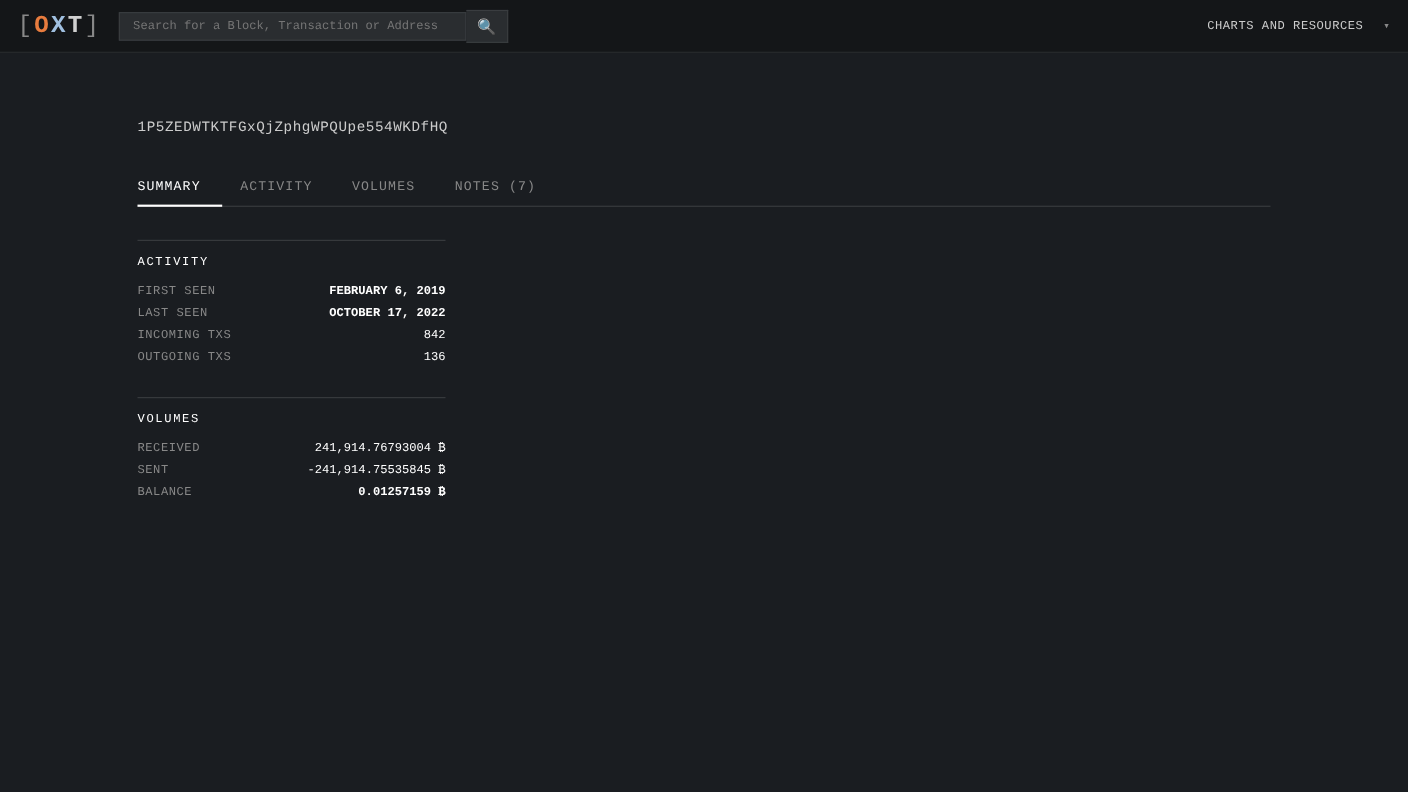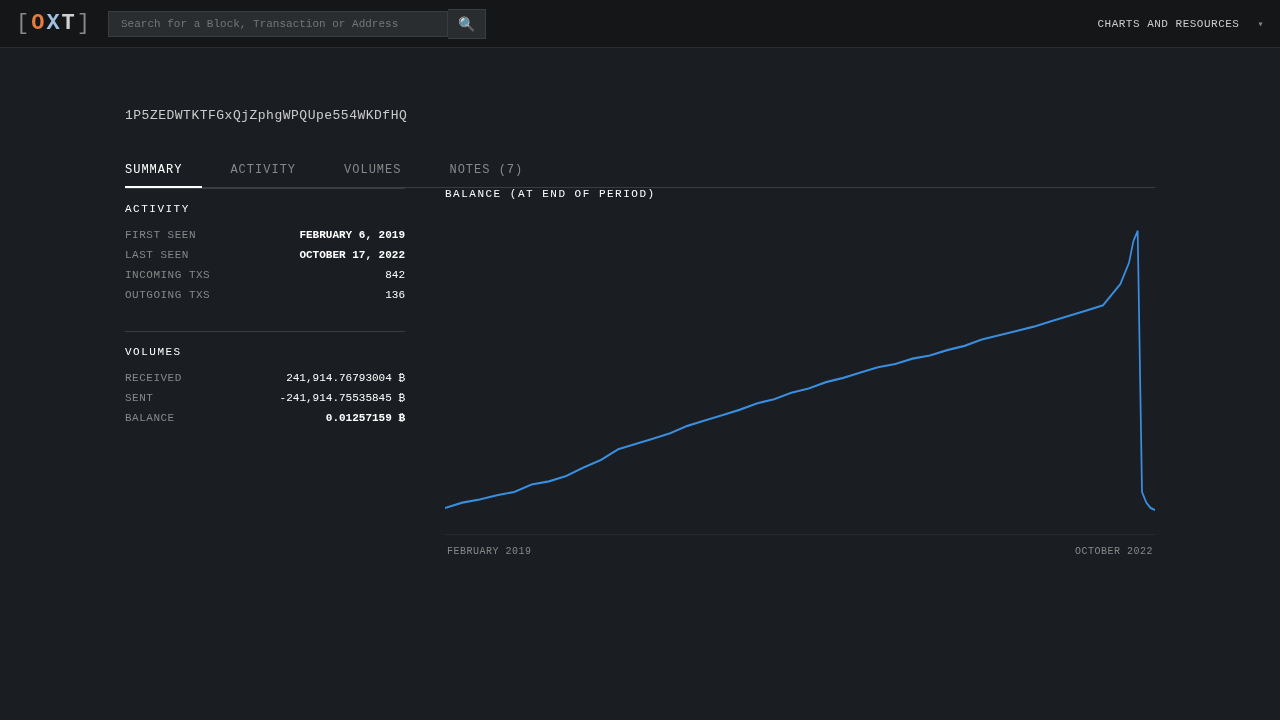--- a/index.html
+++ b/index.html
@@ -41,21 +41,21 @@
       align-items: center;
       flex: 0 0 380px;
     }
     .search-input {
       background: #2a2d30;
       border: 1px solid #3a3d40;
       color: #aaa;
       padding: 6px 12px;
       font-size: 11px;
       font-family: inherit;
-      width: 340px;
+      width: 316px;
       outline: none;
     }
     .search-btn {
       background: #2a2d30;
       border: 1px solid #3a3d40;
       border-left: none;
       color: #aaa;
       padding: 6px 10px;
       cursor: pointer;
       font-size: 14px;
@@ -99,22 +99,23 @@
     .address-hash {
       font-size: 13px;
       color: #cccccc;
       margin-bottom: 30px;
       letter-spacing: 0.5px;
     }
 
     
     .tabs {
       display: flex;
-      gap: 12px;
+      gap: 0;
       border-bottom: 1px solid #3a3d40;
+      margin-bottom: 30px;
     }
     .tab {
       padding: 10px 20px 10px 0;
       font-size: 12px;
       letter-spacing: 1px;
       color: #888;
       cursor: pointer;
       position: relative;
       margin-right: 16px;
       background: none;
@@ -287,78 +288,15 @@
           <span class="info-label">SENT</span>
           <span class="info-value normal">-241,914.75535845 ₿</span>
         </div>
         <div class="info-row">
           <span class="info-label">BALANCE</span>
           <span class="info-value">0.01257159 ₿</span>
         </div>
       </div>
     </div>
 
-    <div class="right-panel">
-      <div class="chart-title">BALANCE (AT END OF PERIOD)</div>
-      <div class="chart-container">
-        <svg class="chart-svg" viewBox="0 0 820 300" preserveAspectRatio="none">
-
-          <line x1="0" y1="295" x2="820" y2="295" stroke="#3a3d40" stroke-width="0.5"></line>
-
-          <polyline fill="none" stroke="#3a8ee0" stroke-width="2" points="
-              0,270
-              20,265
-              40,262
-              60,258
-              80,255
-              100,248
-              120,245
-              140,240
-              160,232
-              180,225
-              200,215
-              220,210
-              240,205
-              260,200
-              280,193
-              300,188
-              320,183
-              340,178
-              360,172
-              380,168
-              400,162
-              420,158
-              440,152
-              460,148
-              480,143
-              500,138
-              520,135
-              540,130
-              560,127
-              580,122
-              600,118
-              620,112
-              640,108
-              660,104
-              680,100
-              700,95
-              720,90
-              740,85
-              760,80
-              780,60
-              790,40
-              795,20
-              800,10
-              805,255
-              810,265
-              815,270
-              820,272
-            "></polyline>
-        </svg>
-      </div>
-      <div class="chart-x-labels">
-        <span class="chart-x-label">FEBRUARY 2019</span>
-        <span class="chart-x-label">OCTOBER 2022</span>
-      </div>
-    </div>
 
   </div>
 </main>
 
 </body></html>

